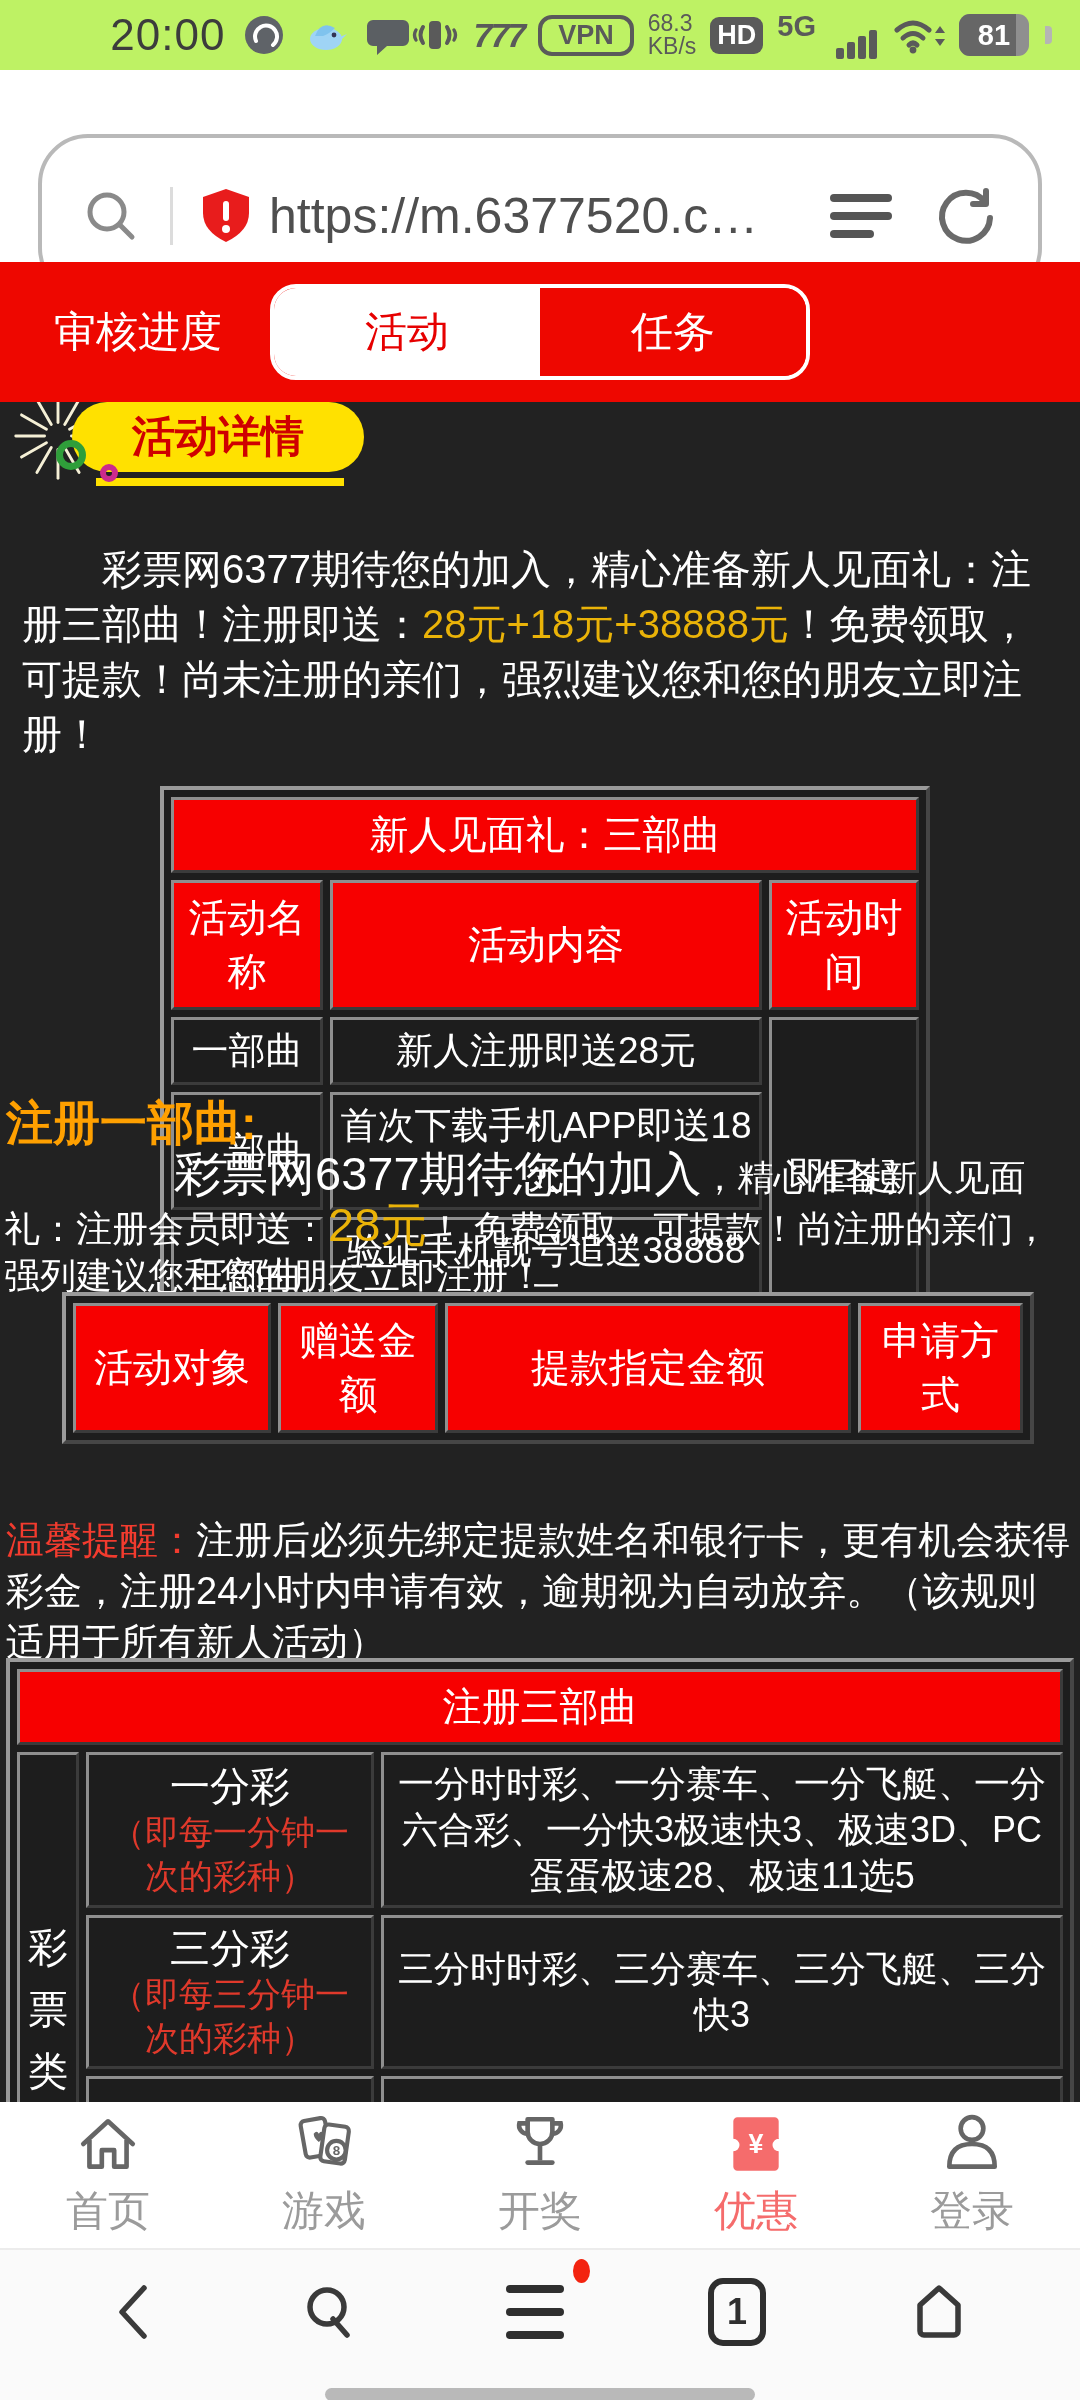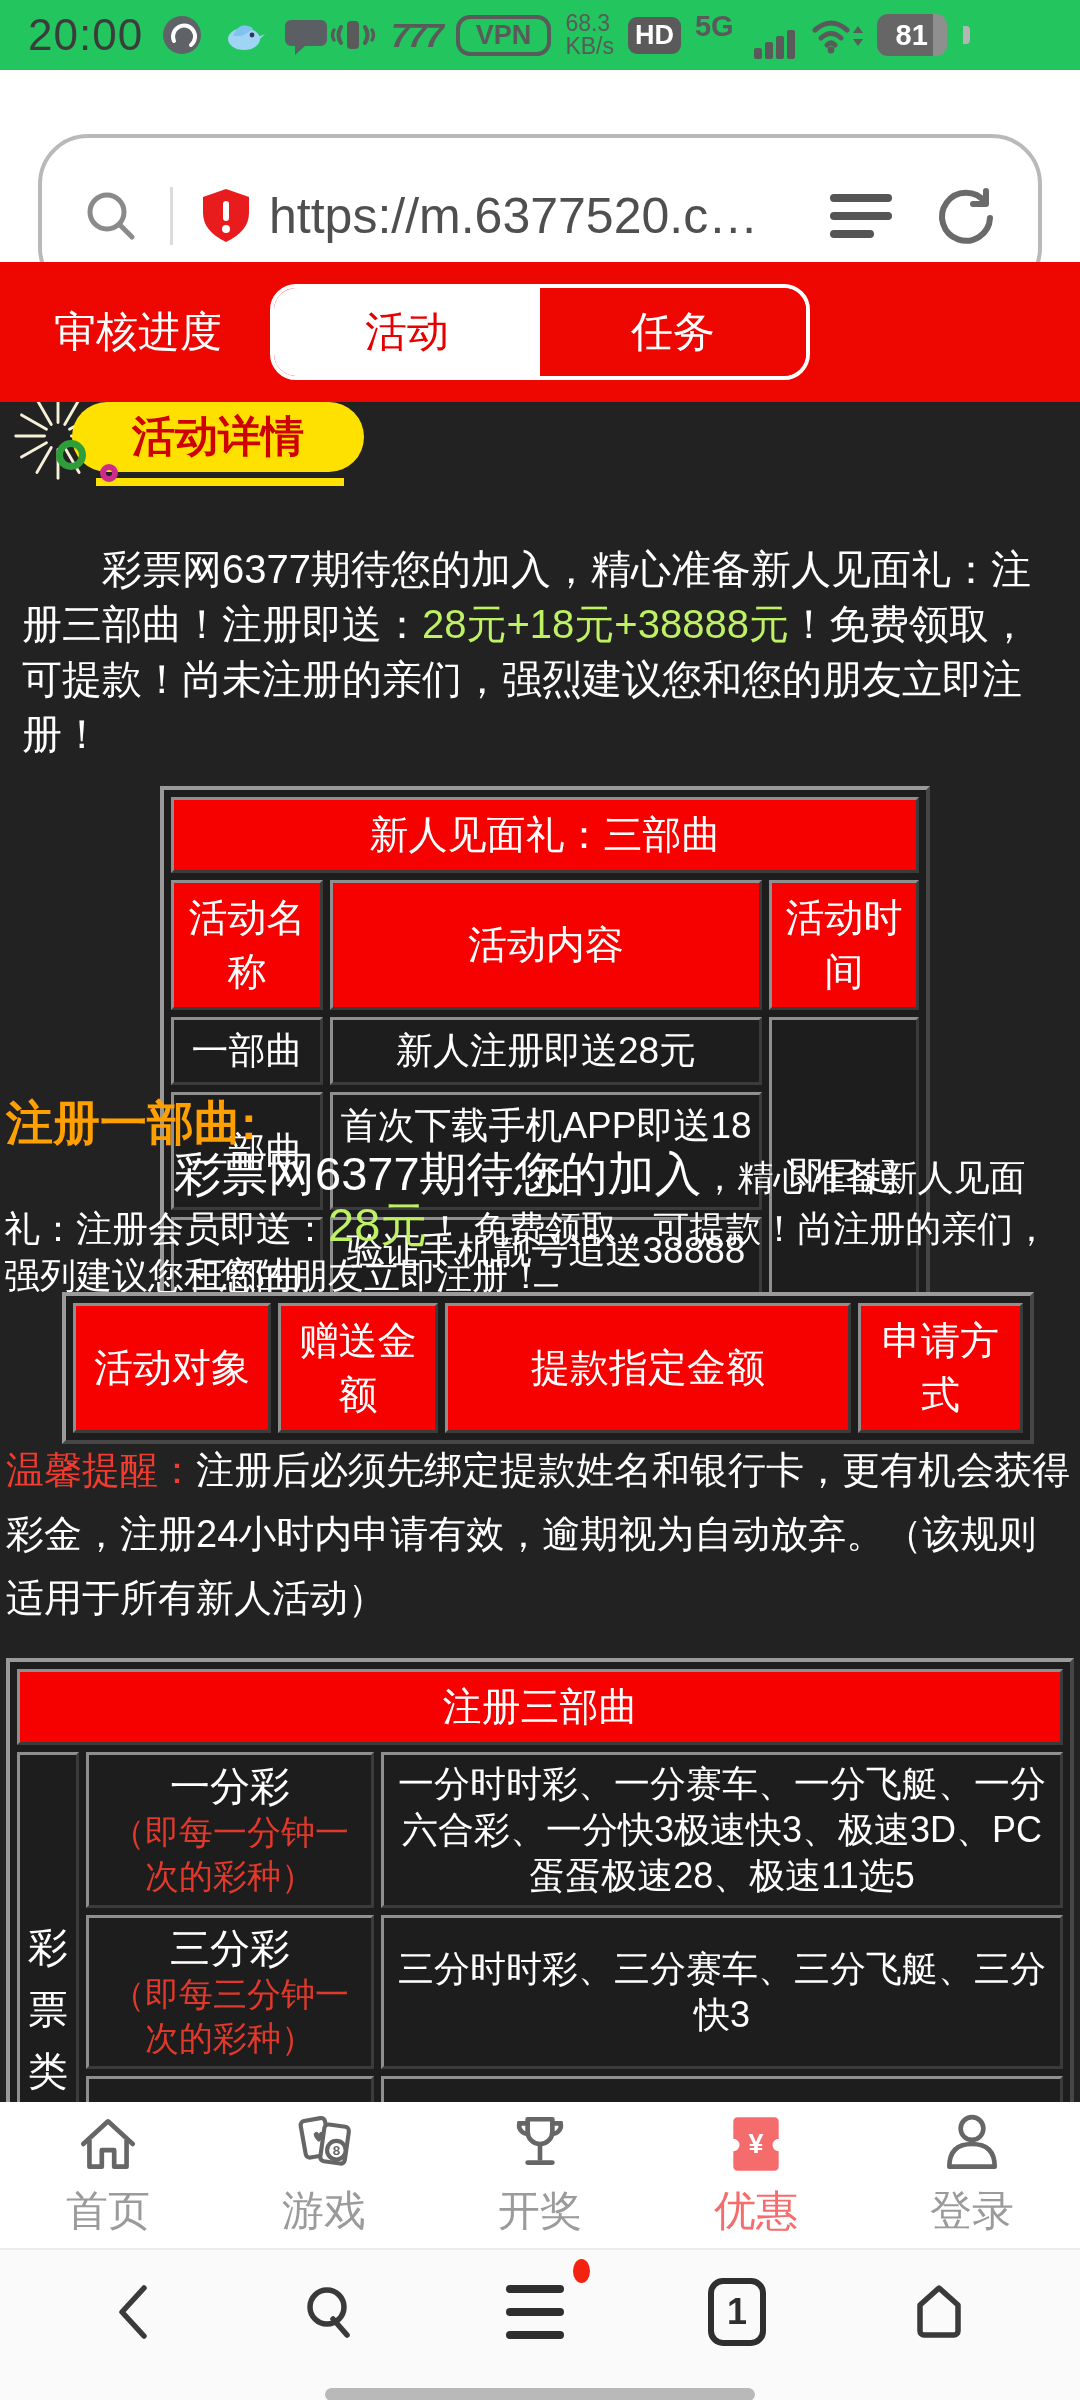--- a/index.html
+++ b/index.html
@@ -1,22 +1,22 @@
 <!DOCTYPE html>
 <html><head>
 <meta charset="utf-8">
 <style>
   html,body{margin:0;padding:0;background:#000;}
   *{box-sizing:border-box;}
   .phone{position:relative;width:1080px;height:2400px;background:#ffffff;overflow:hidden;
          font-family:"Liberation Sans",sans-serif;}
 
   
-  .status-bar{position:absolute;top:0;left:0;width:1080px;height:70px;background:#22c55e;
-              display:flex;align-items:center;justify-content:flex-start;padding:0 28px;}
+  .status-bar{position:absolute;top:0;left:0;width:1080px;height:70px;background:#bef264;
+              display:flex;align-items:center;justify-content:flex-end;padding:0 28px;}
   .sb-left{display:flex;align-items:center;gap:16px;}
   .sb-time{font-size:44px;color:#3c3c3c;font-weight:500;letter-spacing:1px;}
   .sb-right{display:flex;align-items:center;gap:14px;}
   .sb-carrier{font-size:34px;font-weight:bold;font-style:italic;color:#5a5a5a;letter-spacing:-2px;}
   .sb-vpn{border:4px solid #5a5a5a;border-radius:14px;color:#5a5a5a;font-weight:bold;
           font-size:27px;padding:1px 16px;}
   .sb-speed{display:flex;flex-direction:column;align-items:flex-start;line-height:1.0;}
   .sb-speed span{font-size:23px;color:#5a5a5a;}
   .sb-hd{background:#5a5a5a;color:#fff;border-radius:9px;font-size:27px;font-weight:bold;padding:3px 7px;}
   .sb-5g{display:flex;align-items:flex-end;gap:20px;}
@@ -53,35 +53,35 @@
   .fireworks{position:absolute;top:-14px;left:10px;width:96px;height:96px;}
   .badge-pill{position:absolute;top:0px;left:72px;width:292px;height:70px;background:#ffe100;
               border-radius:36px;display:flex;align-items:center;justify-content:center;
               color:#cf0000;font-size:43px;font-weight:bold;}
   .badge-underline{position:absolute;top:76px;left:96px;width:248px;height:8px;background:#ffe100;}
   .ring-green{position:absolute;top:38px;left:56px;width:30px;height:30px;border:7px solid #2f9e3a;border-radius:50%;}
   .ring-pink{position:absolute;top:62px;left:100px;width:18px;height:18px;border:6px solid #cc2a8d;border-radius:50%;}
 
   .para1{position:absolute;top:140px;left:22px;width:1036px;color:#fff;font-size:40px;
          line-height:55px;text-indent:2em;}
-  .hl-red{color:#bef264;}
+  .hl-red{color:#eab308;}
 
   .tbl{border-collapse:separate;border-spacing:7px;border:4px outset #9a9a9a;background:#1d1d1d;}
   .tbl td{border:3px outset #8f8f8f;color:#fff;text-align:center;vertical-align:middle;
           font-size:37px;padding:6px 6px;background:#1d1d1d;}
   .tbl td.red{background:#f70000;font-size:39px;padding:8px 3px;}
   .t1{position:absolute;top:384px;left:160px;width:770px;}
   .t2{position:absolute;top:890px;left:62px;width:972px;}
   .t3{position:absolute;top:1256px;left:6px;width:1068px;}
 
   .heading2{position:absolute;top:690px;left:6px;color:#ffa000;font-size:47px;font-weight:bold;}
   .para2{position:absolute;top:748px;left:4px;width:1072px;color:#fff;font-size:36px;
          line-height:47px;text-indent:170px;}
   .para2 .big{font-size:47px;}
-  .reminder{position:absolute;top:1036px;left:6px;width:1068px;color:#fff;font-size:38px;line-height:64px;}
+  .reminder{position:absolute;top:1113px;left:6px;width:1068px;color:#fff;font-size:38px;line-height:51px;}
   .rem-label{color:#f23b2e;}
 
   .t3 td.cat{width:58px;font-size:40px;line-height:1.55;padding:19px 8px;word-break:break-all;}
   .t3 td.gname{width:288px;}
   .t3 .nm{color:#fff;font-size:40px;line-height:48px;}
   .t3 .nt{color:#e0392b;font-size:34px;line-height:44px;}
   .t3 td.glist{font-size:36px;line-height:46px;}
 
   
   .site-nav{position:absolute;top:2102px;left:0;width:1080px;height:146px;background:#fff;

